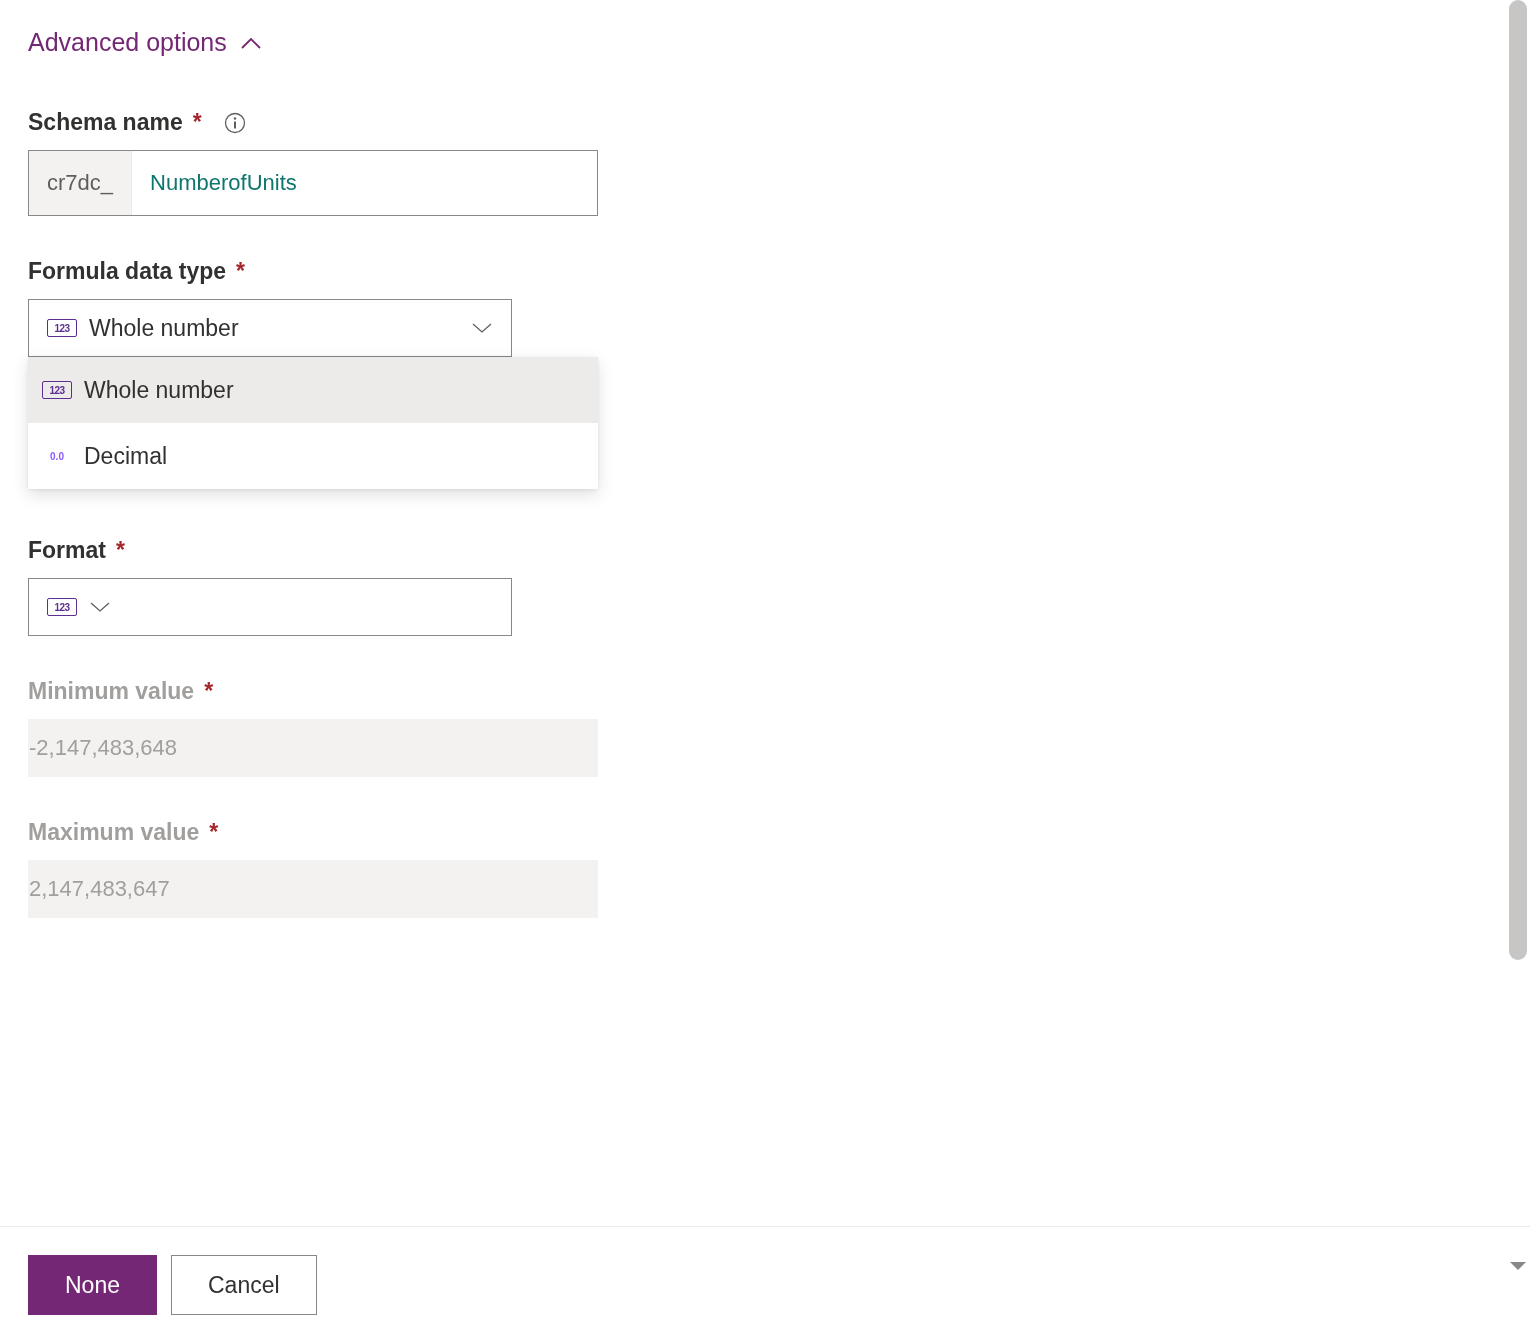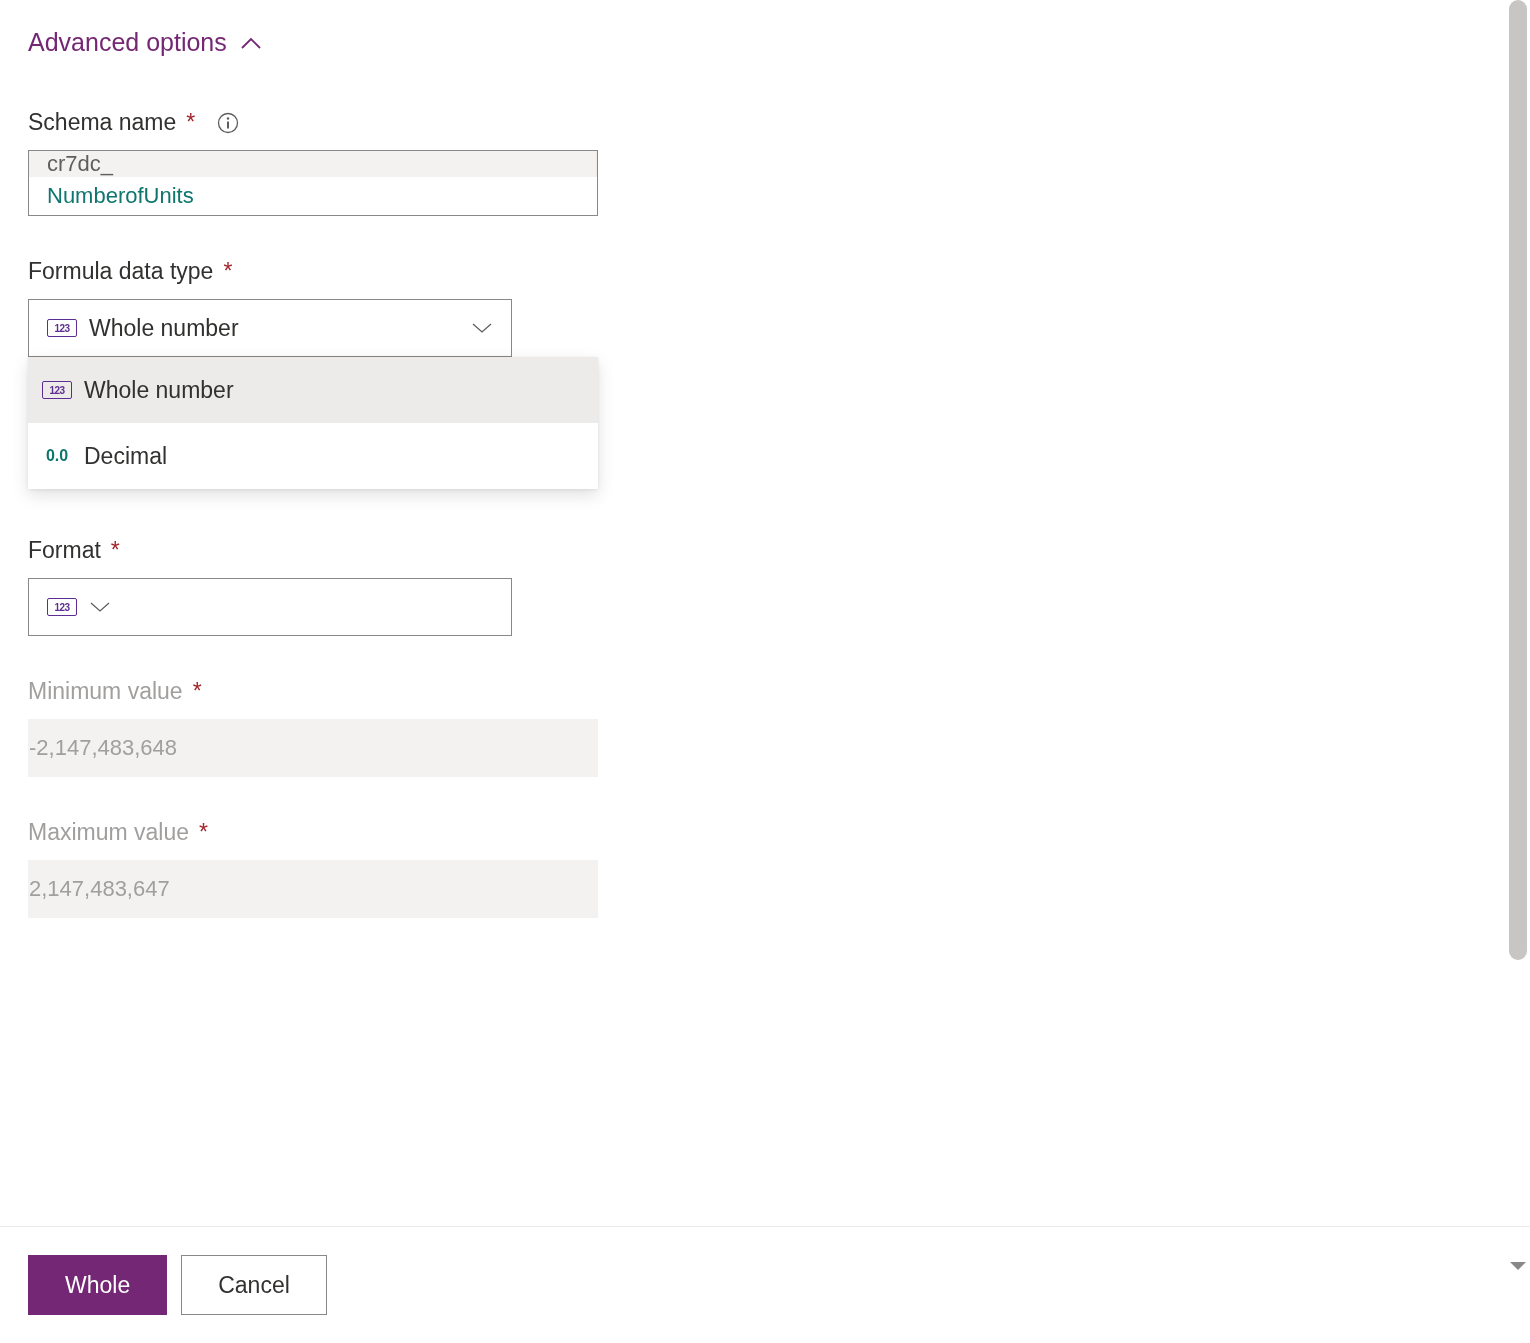--- a/index.html
+++ b/index.html
@@ -36,21 +36,21 @@
     }
     .chevron-up svg {
       display: block;
     }
     .field-group {
       margin-bottom: 42px;
     }
     .field-label {
       font-size: 23px;
       color: #323130;
-      font-weight: 400;
+      font-weight: 700;
       margin-bottom: 14px;
       display: flex;
       align-items: center;
       gap: 6px;
     }
     .field-label.disabled {
       color: #a19f9d;
     }
     .required {
       color: #a4262c;
@@ -60,21 +60,20 @@
       margin-left: 16px;
       display: inline-flex;
       align-items: center;
       justify-content: center;
     }
     .schema-input-wrap {
       display: flex;
       width: 570px;
       border: 1px solid #8a8886;
       height: 66px;
-      flex-direction: column;
     }
     .schema-prefix {
       background: #f3f2f1;
       color: #605e5c;
       padding: 0 18px;
       display: flex;
       align-items: center;
       font-size: 22px;
       border-right: 1px solid #edebe9;
     }
@@ -216,23 +215,23 @@
       font-weight: 600;
       color: #5c2e91;
       letter-spacing: -0.5px;
     }
     .icon-decimal {
       width: 30px;
       height: 18px;
       display: inline-flex;
       align-items: center;
       justify-content: center;
-      font-size: 16px;
+      font-size: 10px;
       font-weight: 600;
-      color: #0f766e;
+      color: #8b5cf6;
     }
   </style>
 </head>
 <body>
 
 <div class="content">
 
   <div class="advanced-options">
     <span>Advanced options</span>
     <span class="chevron-up">
@@ -325,21 +324,21 @@
     <div class="field-label disabled">
       <span>Maximum value</span>
       <span class="required">*</span>
     </div>
     <input class="disabled-input" type="text" disabled="" value="2,147,483,647" style="">
   </div>
 
 </div>
 
 <div class="footer">
-  <button class="btn btn-primary">Whole</button>
+  <button class="btn btn-primary">None</button>
   <button class="btn btn-secondary">Cancel</button>
 </div>
 
 <div class="scrollbar-track">
   <div class="scrollbar-thumb"></div>
   <div class="scrollbar-arrow">
     <svg width="18" height="12" viewBox="0 0 18 12">
         <path d="M1 2 L9 10 L17 2" fill="#8a8886"></path>
       </svg>
   </div>

